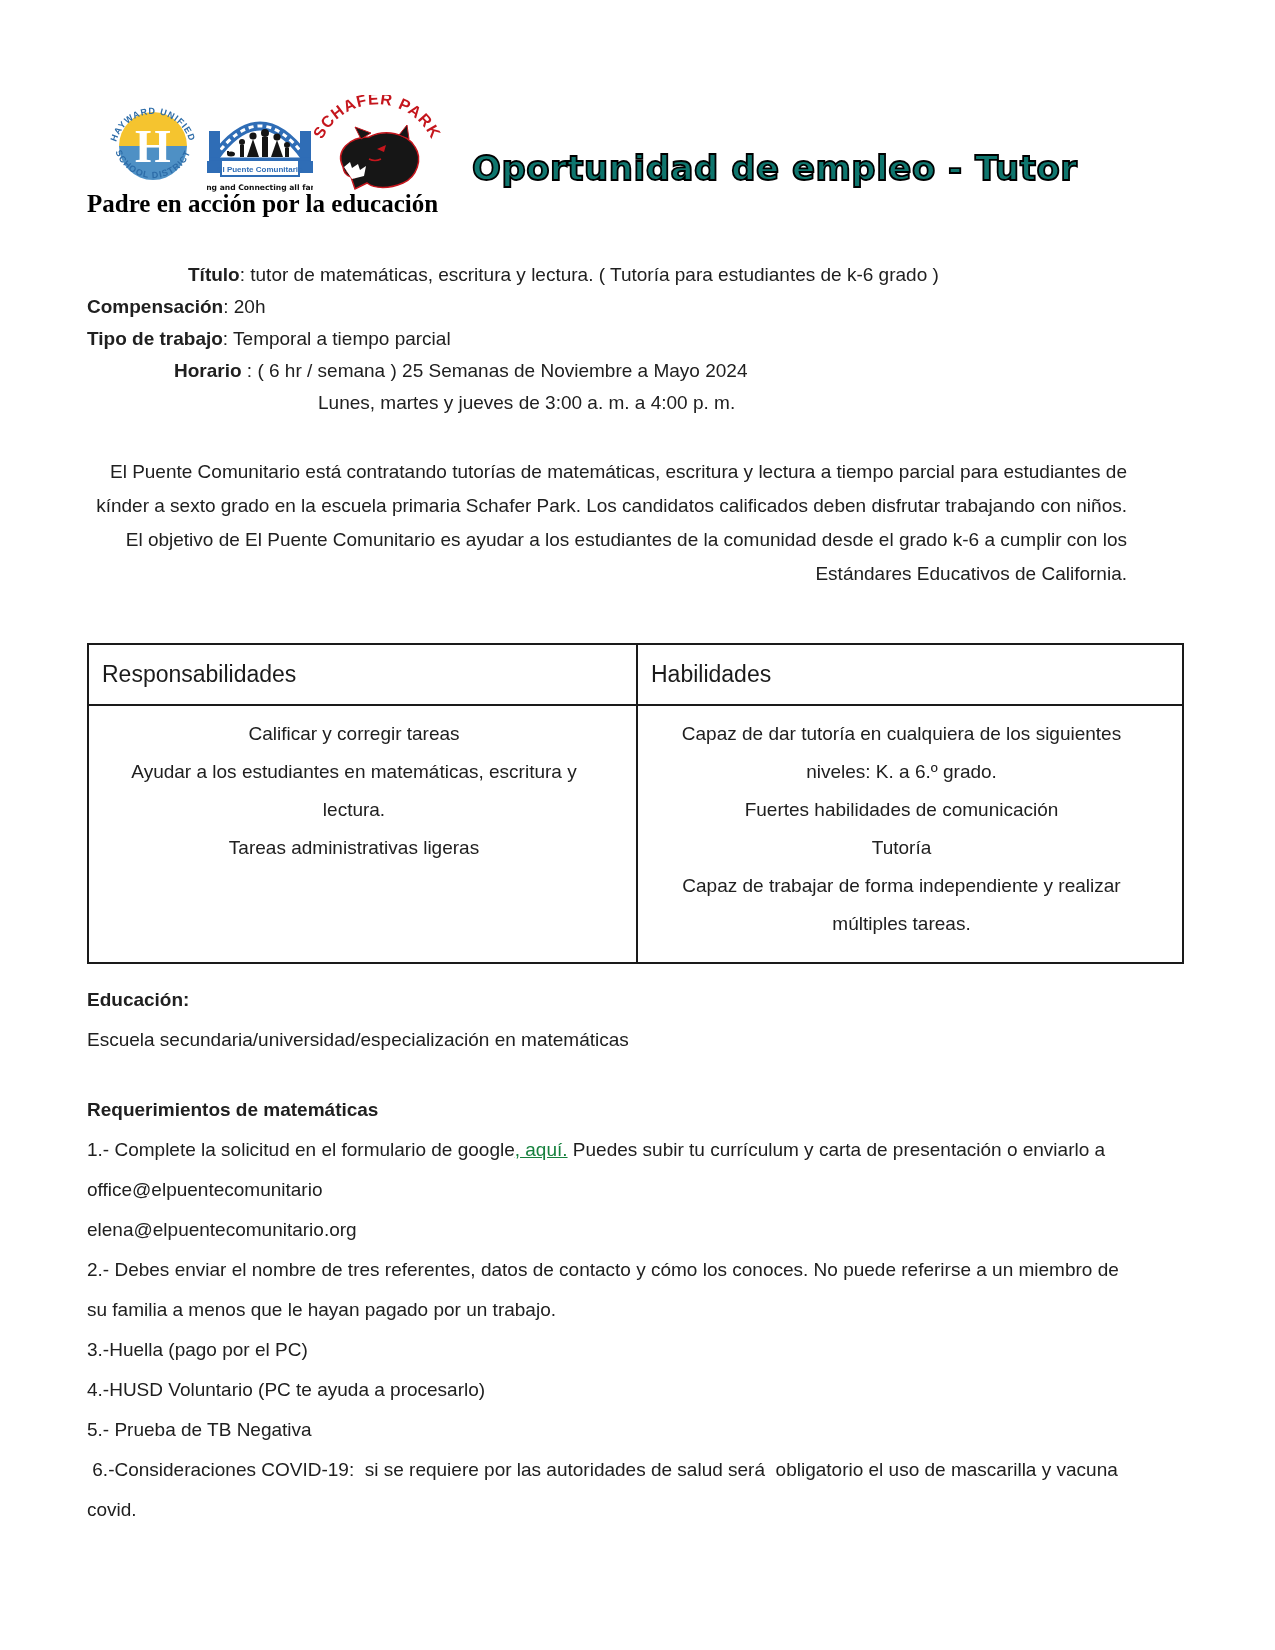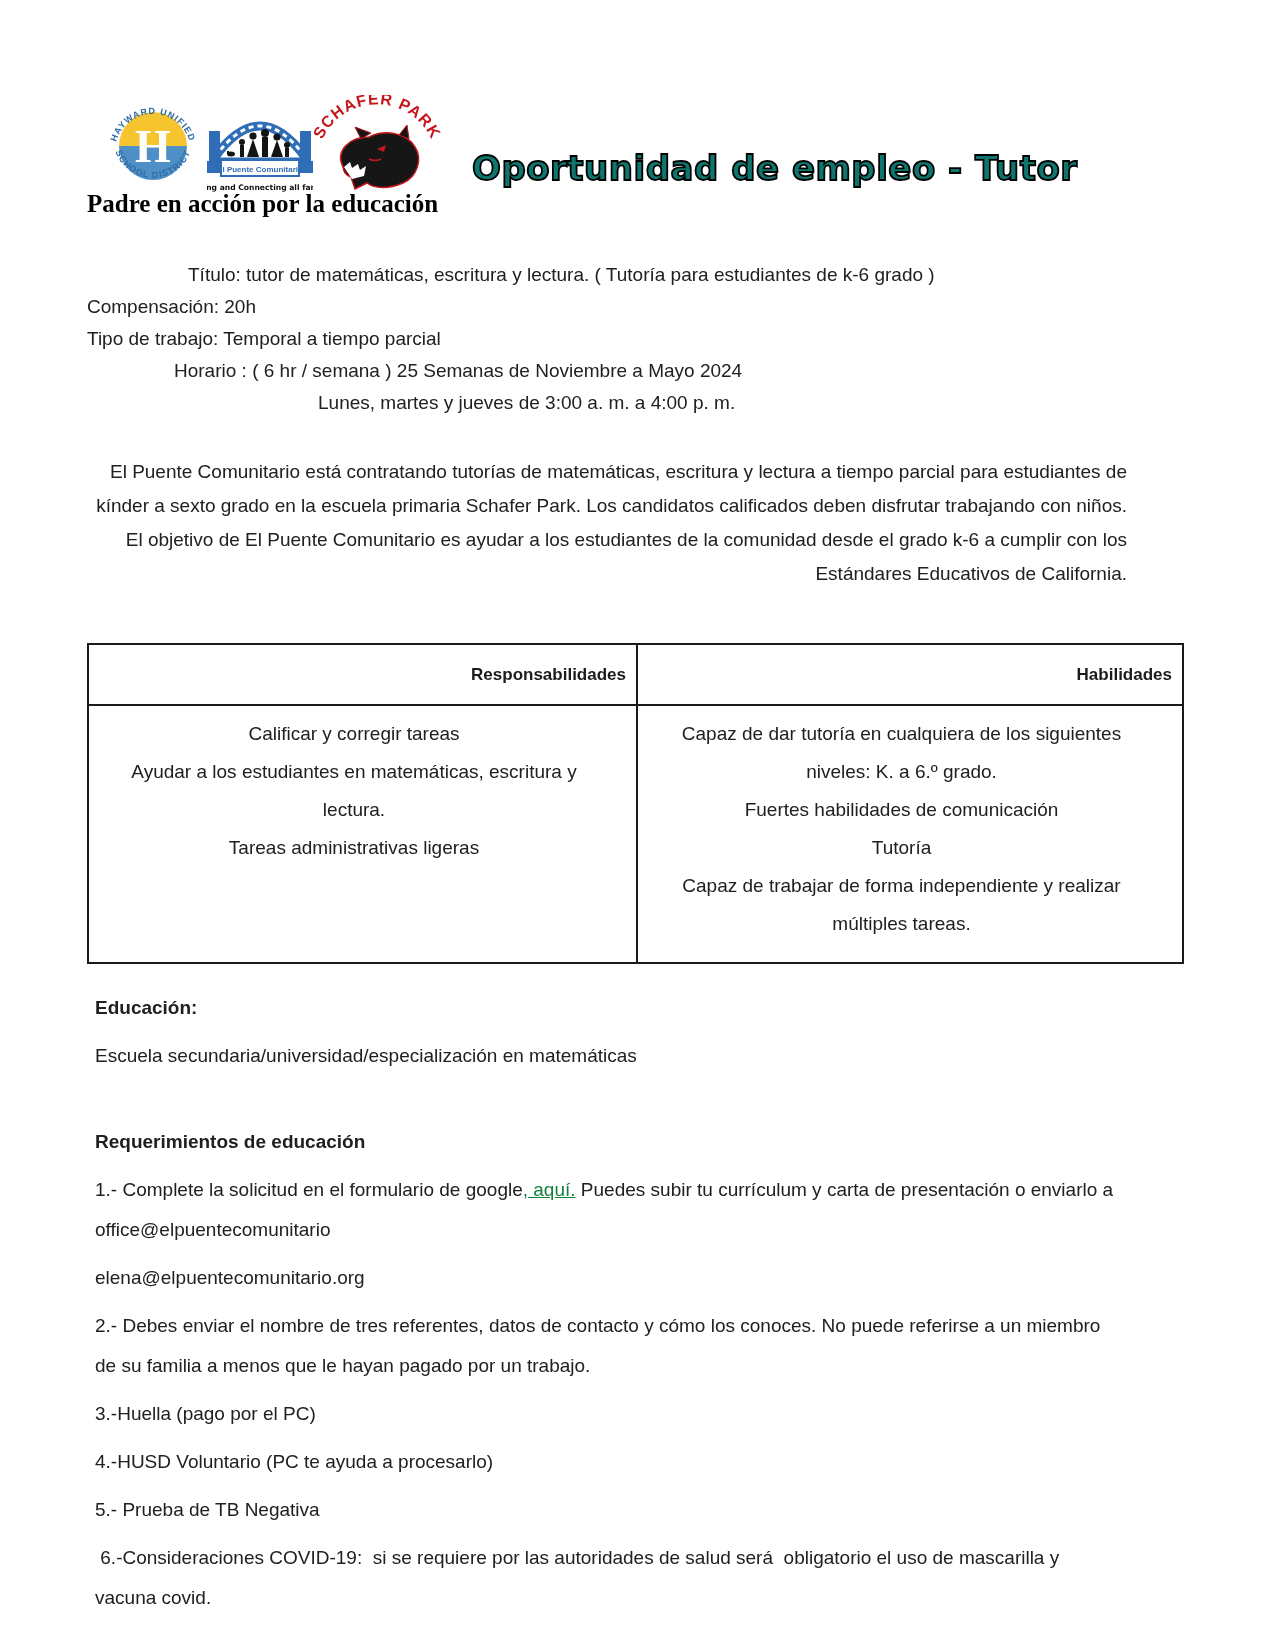--- a/index.html
+++ b/index.html
@@ -28,47 +28,47 @@
     position:absolute;left:87px;top:190px;
     font-family:"Liberation Serif",serif;
     font-weight:bold;font-size:25px;color:#000;
   }
   
   .details{position:absolute;left:87px;top:259px;width:1060px;font-size:19px;line-height:32px;}
   .details p{margin:0;}
   .ind-titulo{text-indent:101px;}
   .ind-horario{text-indent:87px;}
   .ind-lunes{text-indent:231px;}
-  .b{font-weight:normal;}
+  .b{font-weight:bold;}
   
   .desc{position:absolute;left:87px;top:455px;width:1040px;font-size:19px;line-height:34px;}
   .desc h3{margin:0;font-size:19px;line-height:34px;color:#202020;}
   .desc p{margin:0;text-align:right;}
   
   table.grid{
     position:absolute;left:87px;top:643px;width:1095px;
     border-collapse:collapse;table-layout:fixed;
     font-size:19px;
   }
   table.grid th,table.grid td{border:2px solid #1a1a1a;}
   table.grid th{
-    height:59px;text-align:right;vertical-align:middle;
-    padding:0 10px 0 13px;font-size:17px;font-weight:bold;color:#1b1b1b;
+    height:59px;text-align:left;vertical-align:middle;
+    padding:0 10px 0 13px;font-size:23px;font-weight:normal;color:#1b1b1b;
   }
   table.grid td{
     height:237px;vertical-align:top;
     padding:9px 30px 10px 13px;line-height:38px;text-align:center;
   }
   td.skills-cell{padding-right:60px;}
   .col-resp{width:549px;}
   .col-hab{width:546px;}
   .cell-line{margin:0;}
   
   .lower{position:absolute;left:87px;top:980px;width:1040px;font-size:19px;line-height:40px;}
-  .lower p{margin:8px;white-space:pre-wrap;}
+  .lower p{margin:0;white-space:pre-wrap;}
   .lower .heading{font-weight:bold;}
   .spacer{height:30px;}
   a.doc-link{color:#15803d;text-decoration:underline;cursor:pointer;}
 </style>
 </head>
 <body>
 
 <div class="page">
 
   <div class="logos">
@@ -176,21 +176,21 @@
             <div class="cell-line">Capaz de trabajar de forma independiente y realizar múltiples tareas.</div>
           </td>
     </tr>
   </tbody>
     </table>
 
   <div class="lower">
     <p class="heading">Educación:</p>
     <p>Escuela secundaria/universidad/especialización en matemáticas</p>
     <div class="spacer"></div>
-    <p class="heading">Requerimientos de educación</p>
+    <p class="heading">Requerimientos de matemáticas</p>
     <p><span>1.- Complete la solicitud en el formulario de google</span><a class="doc-link" href="#">, aquí.</a><span> Puedes subir tu currículum y carta de presentación o enviarlo a office@elpuentecomunitario</span></p>
     <p>elena@elpuentecomunitario.org</p>
     <p>2.- Debes enviar el nombre de tres referentes, datos de contacto y cómo los conoces. No puede referirse a un miembro de su familia a menos que le hayan pagado por un trabajo.</p>
     <p>3.-Huella (pago por el PC)</p>
     <p>4.-HUSD Voluntario (PC te ayuda a procesarlo)</p>
     <p>5.- Prueba de TB Negativa</p>
     <p> 6.-Consideraciones COVID-19:  si se requiere por las autoridades de salud será  obligatorio el uso de mascarilla y vacuna covid.</p>
   </div>
 
 </div>

